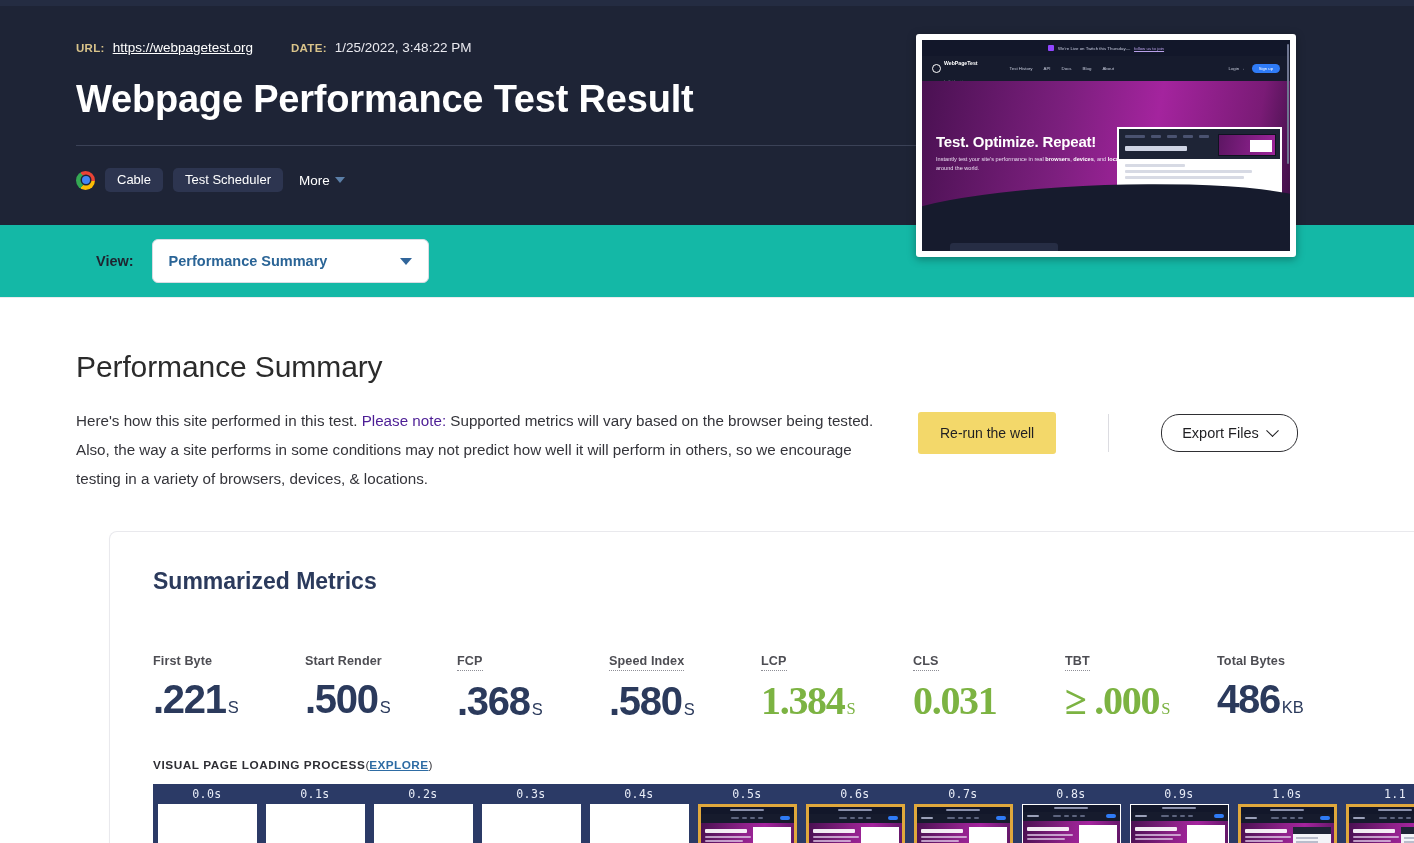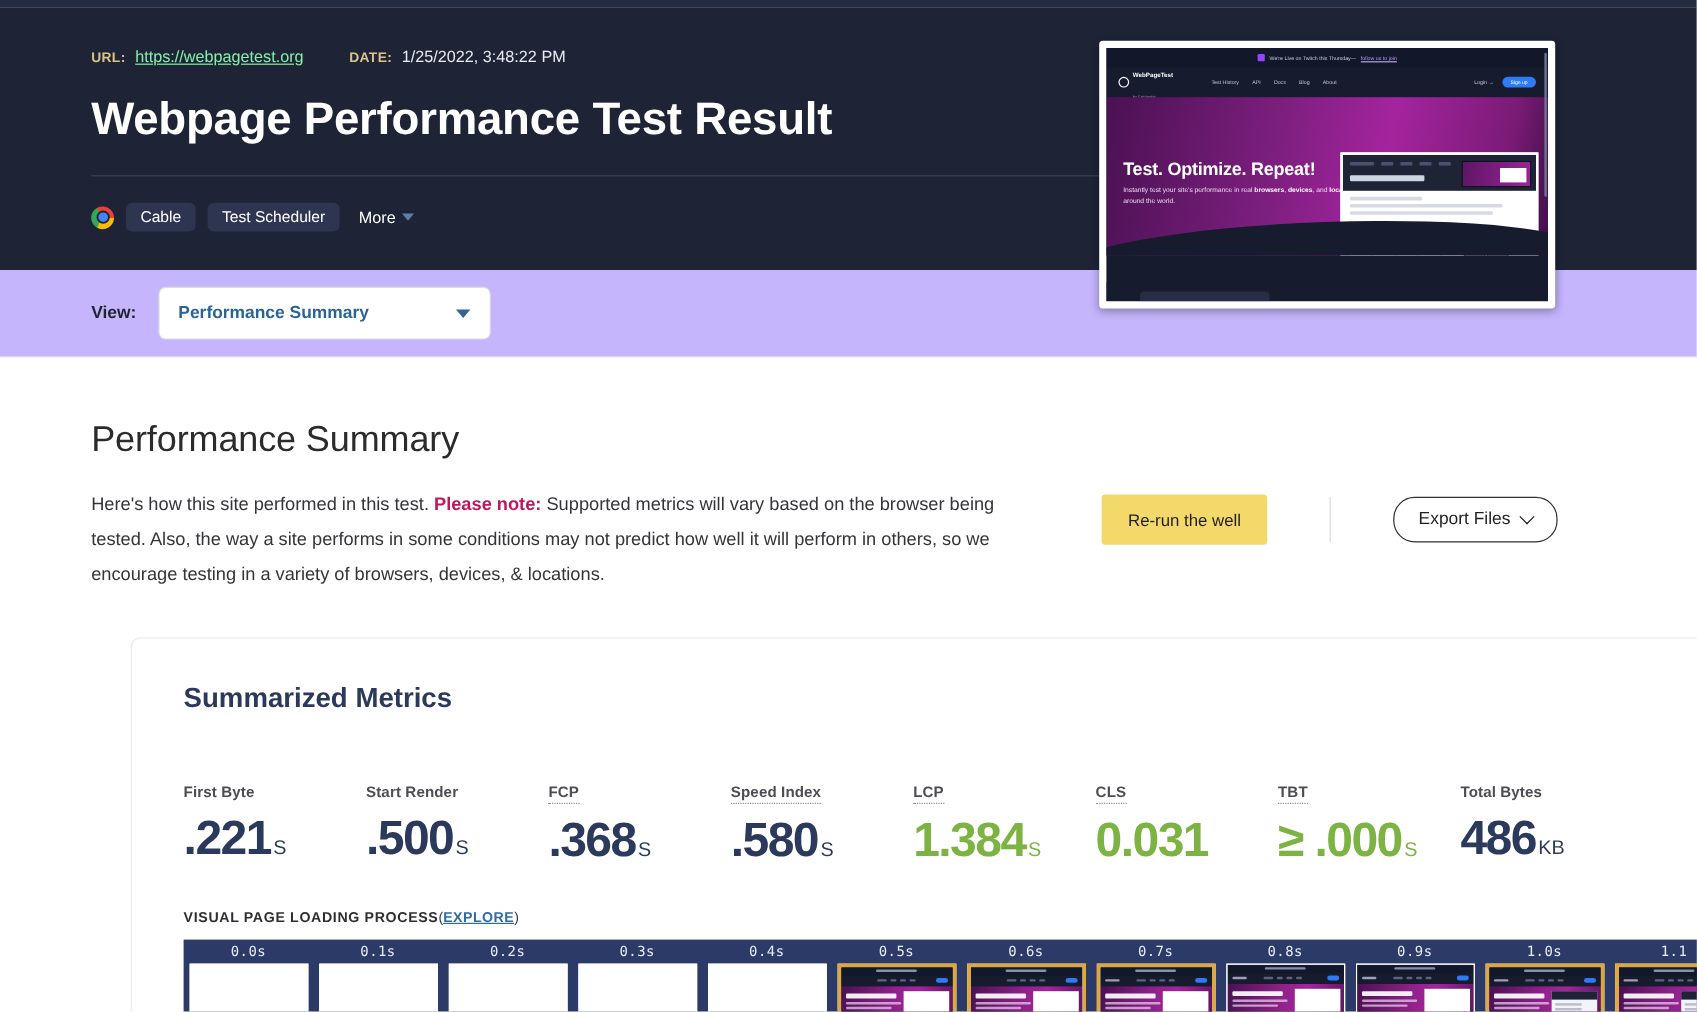--- a/index.html
+++ b/index.html
@@ -33,21 +33,21 @@
     align-items: baseline;
     gap: 8px;
   }
   .meta-key {
     color: #d9c38a;
     font-weight: 700;
     font-size: 11.5px;
     letter-spacing: 0.3px;
   }
   .meta-url {
-    color: #86efac;
+    color: #ffffff;
     text-decoration: underline;
     font-size: 13.5px;
   }
   .meta-date {
     color: #e9e9ef;
     font-size: 13.5px;
   }
   .meta-gap { width: 22px; display: inline-block; }
 
   .page-title {
@@ -242,25 +242,25 @@
     content:""; position:absolute; left:28px; bottom:0; width:108px; height:8px;
     background:#262d44; border-radius:3px 3px 0 0;
   }
   .tp-scroll {
     position:absolute; right:1px; top:4px; width:2px; height:120px;
     background:#6e7590; border-radius:2px;
   }
 
   
   .viewbar {
-    background: #c4b5fd;
+    background: #14b8a6;
     height: 73px;
     display: flex;
     align-items: center;
-    padding-left: 76px;
+    padding-left: 96px;
     gap: 18px;
     border-bottom: 1px solid #ebebee;
   }
   .view-label {
     font-size: 14.5px; font-weight: 700; color: #1f2430;
   }
   .view-select {
     width: 277px; height: 44px;
     border: 1px solid #d8dce3;
     border-radius: 6px;
@@ -286,21 +286,21 @@
     font-size: 30px; font-weight: 400; color: #2b2b2b;
     letter-spacing: -0.1px;
   }
   .desc-row {
     display: flex; align-items: flex-start; margin-top: 22px;
   }
   .desc {
     width: 800px;
     font-size: 15.2px; line-height: 29px; color: #34343a;
   }
-  .desc b { font-weight: 700; color: #be185d; }
+  .desc b { font-weight: 400; color: #4c1d95; }
 
   .actions {
     display: flex; align-items: center; gap: 0; margin-left: 42px; margin-top: 6px;
   }
   .rerun {
     background: #f2d濃;
   }
   .rerun {
     background: #f3d86a;
     color: #1f1f22;
@@ -369,21 +369,21 @@
   }
   .metric-val {
     margin-top: 9px;
     font-weight: 700;
     font-size: 40px;
     letter-spacing: -1.3px;
     line-height: 42px;
     color: #2b3a5c;
     white-space: nowrap;
   }
-  .metric-val.green { color: #7cb342; }
+  .metric-val.green { color: #7cb342; font-family: Liberation Serif, serif; }
   .metric-unit {
     font-size: 16.5px;
     font-weight: 400;
     letter-spacing: 0;
     margin-left: 2px;
   }
 
   .vplp {
     margin-top: 28px;
     font-size: 11.8px;

